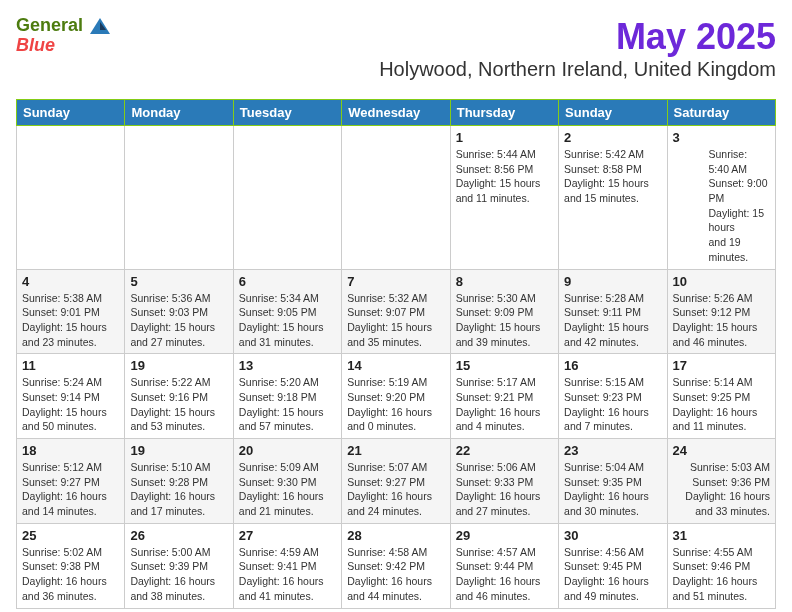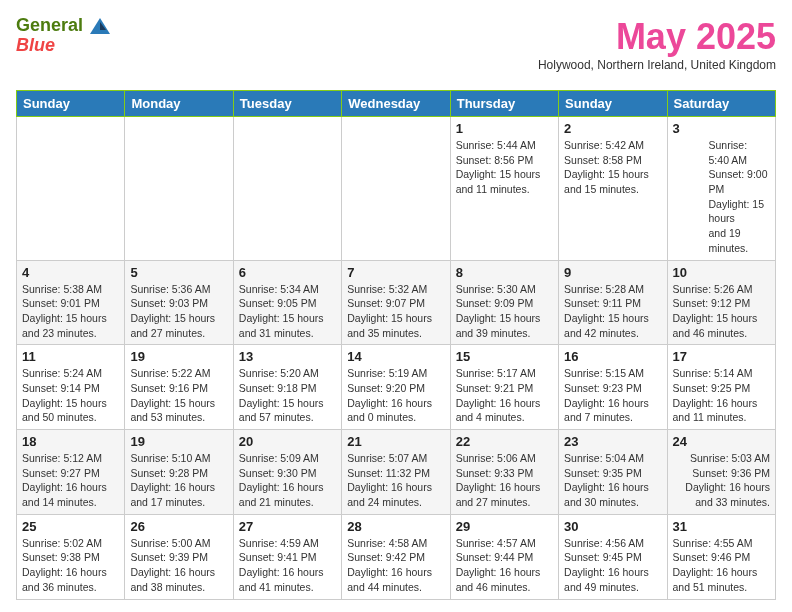--- a/index.html
+++ b/index.html
@@ -29,24 +29,24 @@
       height: 20px;
       margin-left: 2px;
     }
     .title-area {
       text-align: right;
       margin-bottom: 2px;
     }
     .month-title {
       font-size: 36px;
       font-weight: bold;
-      color: #ec4899;
+      color: #6d28d9;
     }
     .subtitle {
-      font-size: 12px;
+      font-size: 20px;
       color: #333;
       margin-bottom: 8px;
     }
     .calendar {
       width: 100%;
       border-collapse: collapse;
       font-size: 11px;
     }
     .calendar th {
       background-color: #2a7ab8;
@@ -274,21 +274,21 @@
         <td>
           <span class="day-num">20</span>
           <div class="day-info" style="white-space: pre-line;">Sunrise: 5:09 AM
 Sunset: 9:30 PM
 Daylight: 16 hours
 and 21 minutes.</div>
         </td>
         <td>
           <span class="day-num">21</span>
           <div class="day-info" style="white-space: pre-line;">Sunrise: 5:07 AM
-Sunset: 11:32 PM
+Sunset: 9:27 PM
 Daylight: 16 hours
 and 24 minutes.</div>
         </td>
         <td>
           <span class="day-num">22</span>
           <div class="day-info" style="white-space: pre-line;">Sunrise: 5:06 AM
 Sunset: 9:33 PM
 Daylight: 16 hours
 and 27 minutes.</div>
         </td>

